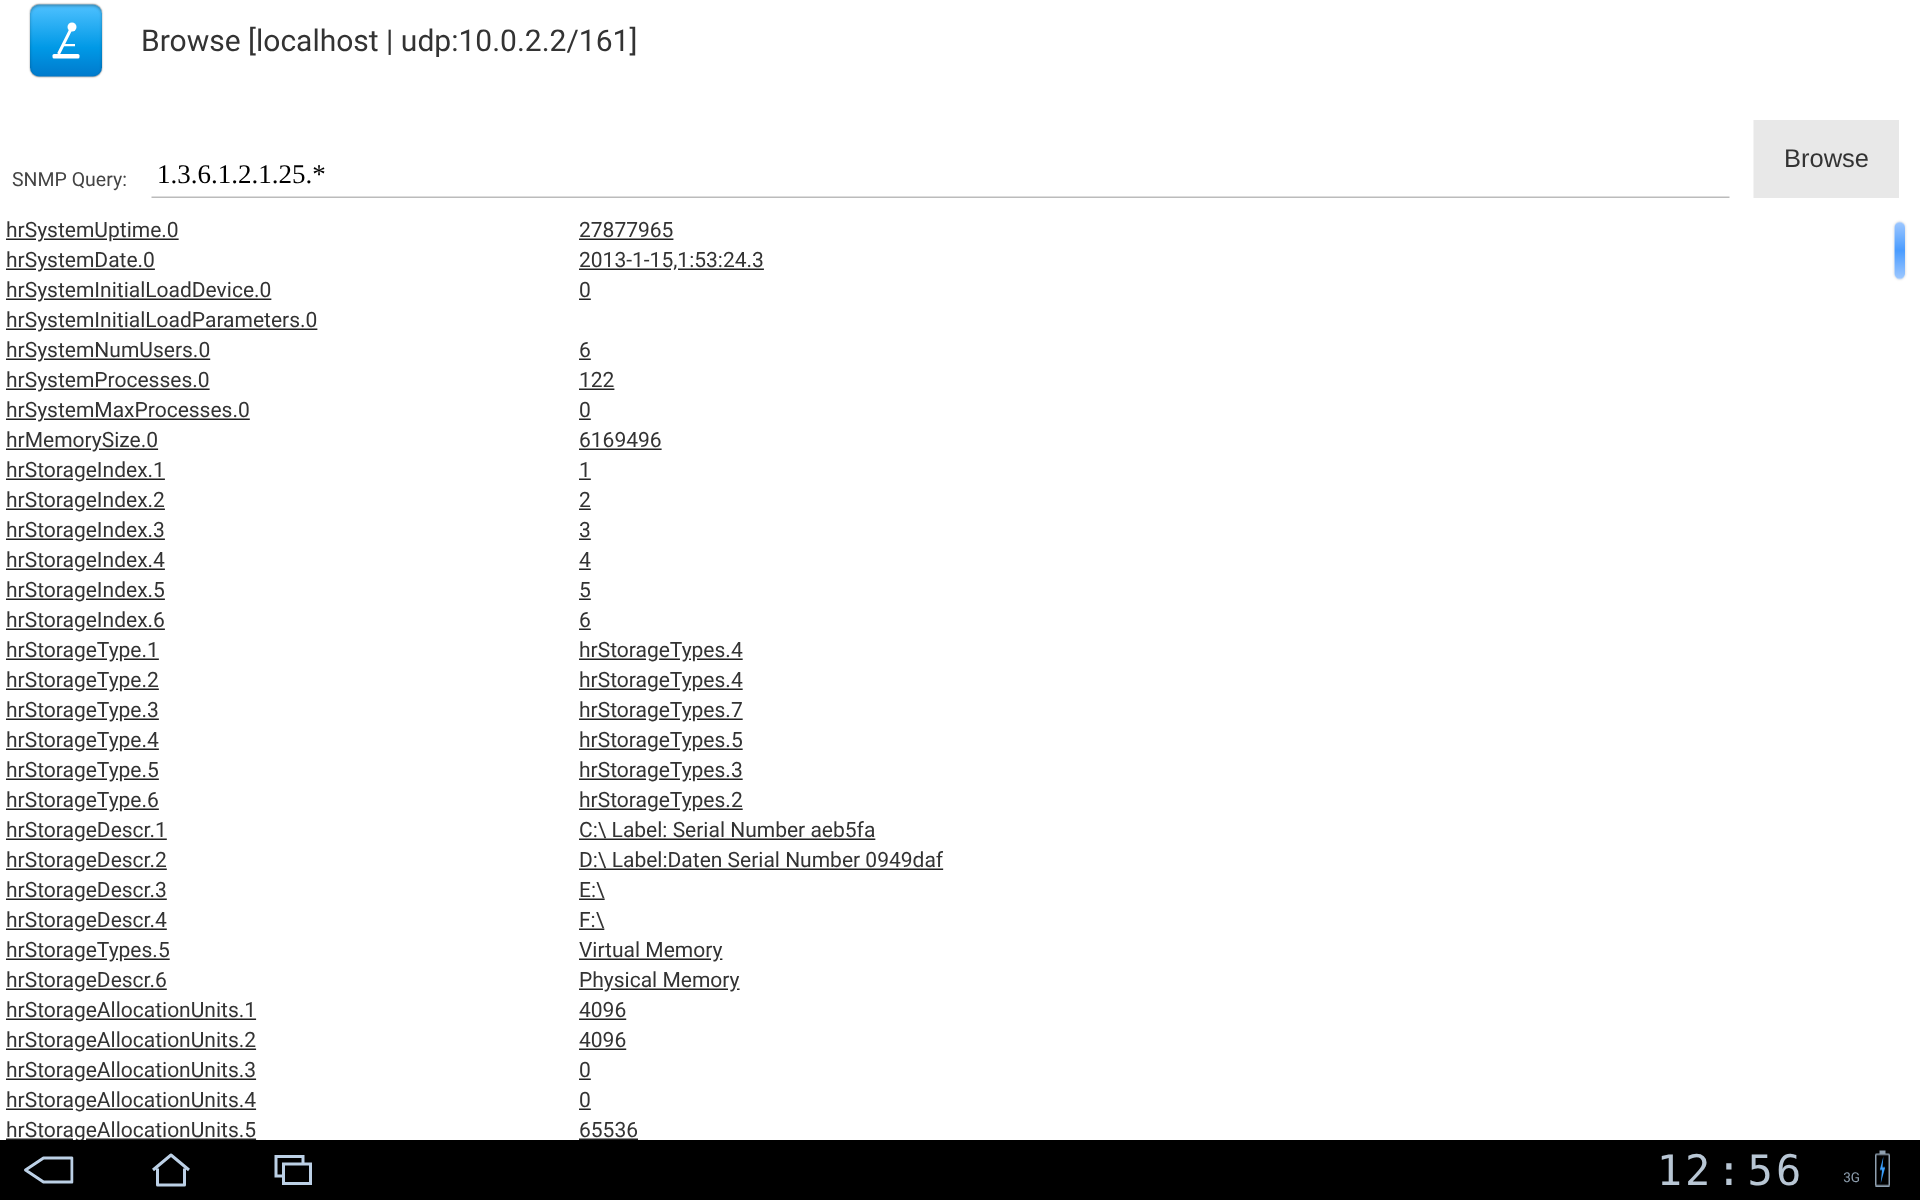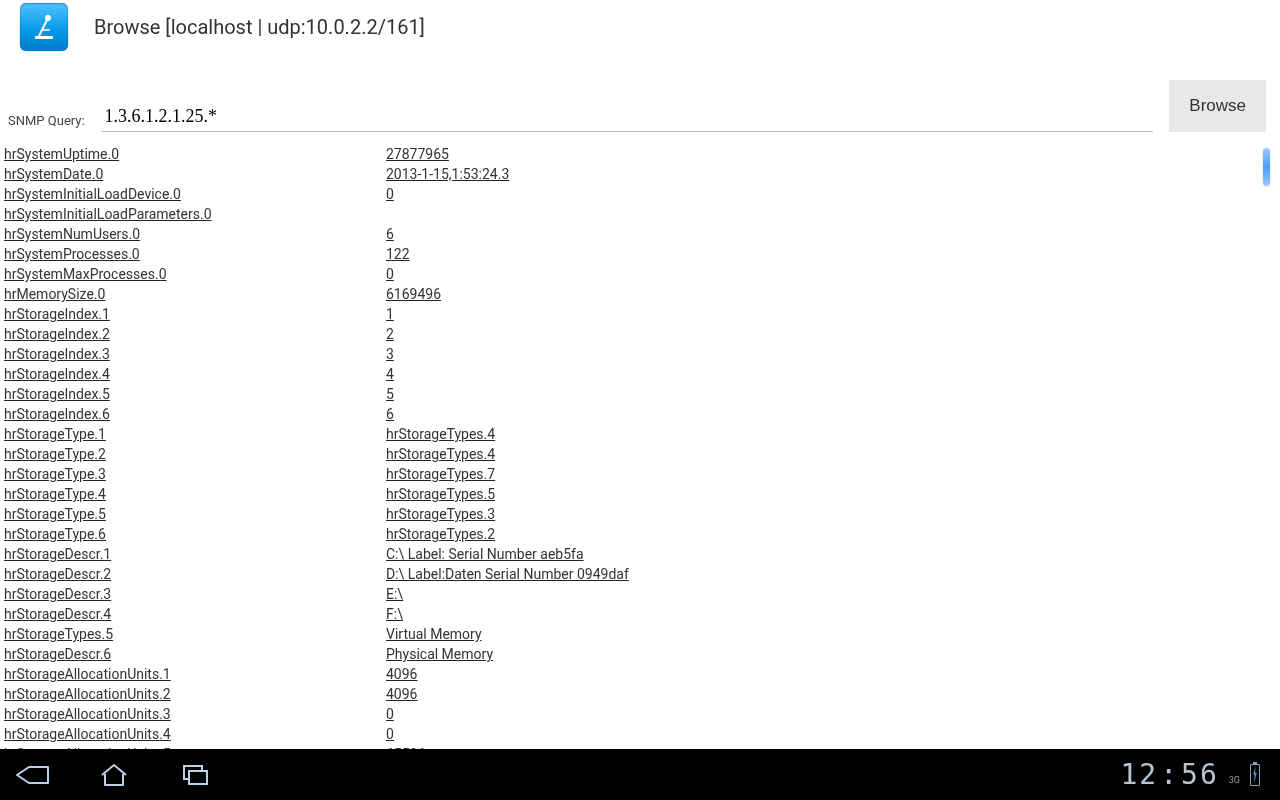--- a/index.html
+++ b/index.html
@@ -21,27 +21,27 @@
   .results { flex:1; overflow:hidden; position:relative; padding-top:6px; }
   .results-inner { height:100%; overflow-y:auto;text-decoration:underline; }
   .row { display:flex; font-size:14px; line-height:20px; padding:0 4px; white-space:nowrap; }
   .row .oid { width:382px; flex-shrink:0; color:#333; }
   .row .val { color:#333; }
 
   
   .scroll-indicator { position:absolute; right:10px; top:10px; width:7px; height:38px; border-radius:4px; background: linear-gradient(180deg,#9ec8ff 0%, #4a9cff 50%, #9ec8ff 100%); box-shadow:0 0 2px rgba(0,0,0,.2); }
 
   
-  .navbar { height:51px; background:#000; display:flex; align-items:center; color:#cfd9e4; padding:0 20px 0 12px; }
+  .navbar { height:40px; background:#000; display:flex; align-items:center; color:#cfd9e4; padding:0 20px 0 12px; }
   .nav-left { display:flex; gap:42px; }
   .nav-btn { width:40px; height:32px; display:flex; align-items:center; justify-content:center; cursor:pointer; }
   .nav-right { margin-left:auto; display:flex; align-items:center; gap:6px; }
   .clock { font-family: "DejaVu Sans Mono", Consolas, monospace; font-size:28px; letter-spacing:2px; color:#b8c6d4; display:flex; align-items:center; }
   .clock .colon { padding:0 2px; }
-  .sig-label { font-size:9px; color:#8fa0b0; margin-left:4px; align-self:flex-end; margin-bottom:6px; }
+  .sig-label { font-size:9px; color:#8fa0b0; margin-left:20px; align-self:flex-end; margin-bottom:6px; }
   .battery { width:10px; height:22px; border:1px solid #8fa0b0; border-radius:1px; position:relative; margin-left:4px; }
   .battery::before { content:""; position:absolute; left:2px; right:2px; top:-3px; height:2px; background:#8fa0b0; }
   .battery .bolt { position:absolute; inset:1px; background:#3aa0ff; clip-path: polygon(60% 0%, 20% 50%, 45% 50%, 30% 100%, 80% 40%, 50% 40%); }
 
   svg { display:block; }
 </style>
 </head>
 <body>
 
 <div class="screen">

